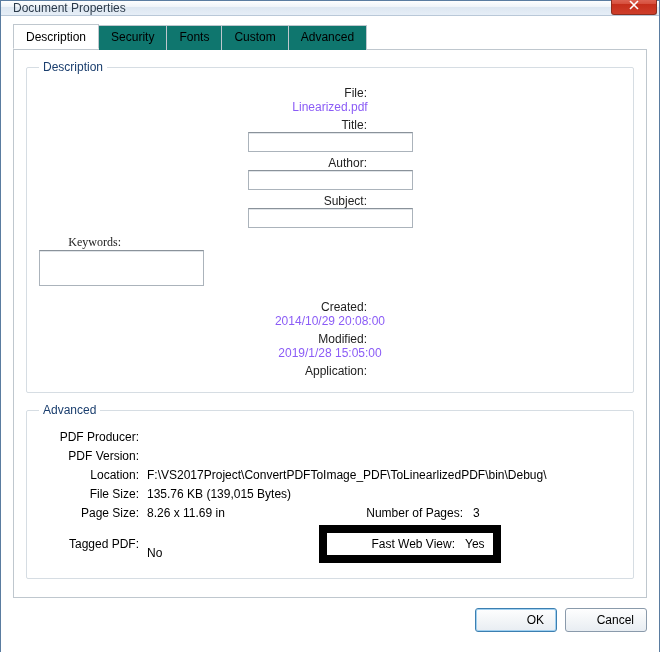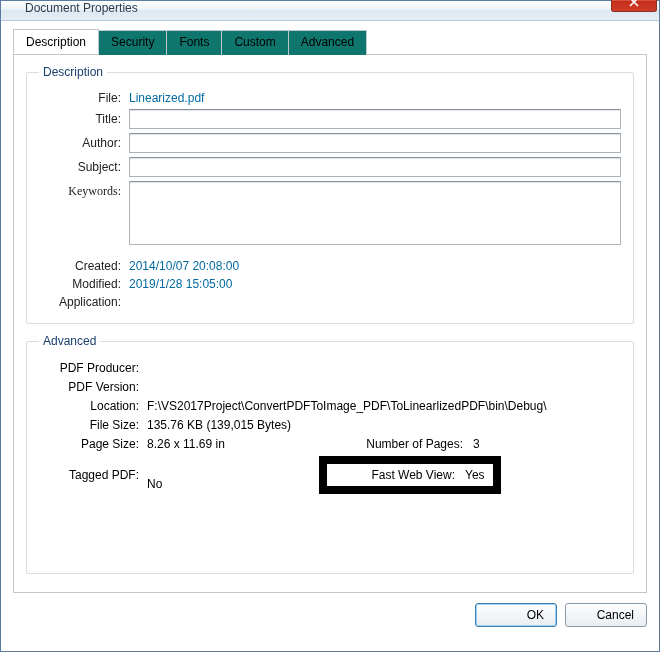--- a/index.html
+++ b/index.html
@@ -10,25 +10,25 @@
     background: #d8e4ee;
   }
   .window {
     width: 660px; height: 652px;
     background: #fff;
     border: 1px solid #5a7ca0;
     position: relative;
     display: flex; flex-direction: column;
   }
   .titlebar {
-    height: 20px;
+    height: 34px;
     background: linear-gradient(to bottom, #fdfefe 0%, #eef3f8 45%, #dde7f1 46%, #e6eef7 100%);
     border-bottom: 1px solid #b9c8d8;
-    display: flex; align-items: flex-start;
-    padding-left: 24px;
+    display: flex; align-items: flex-end;
+    padding-left: 12px;
   }
   .titlebar-title { color: #2b3a4a; font-size: 12px; }
   .titlebar-spacer { flex: 1; }
   .close-btn {
     width: 46px; height: 20px;
     margin-right: 2px; margin-top: -9px;
     background: linear-gradient(to bottom, #e67a6c 0%, #d6513f 45%, #c52d1a 46%, #ce3e2b 100%);
     border: 1px solid #8a2e1f;
     border-top: none;
     border-radius: 0 0 3px 3px;
@@ -80,28 +80,29 @@
   }
   fieldset.group > legend {
     padding: 0 4px;
     color: #1a3e6e;
     font-size: 12px;
   }
   .row {
     display: flex;
     align-items: center;
     margin: 4px 0;
+    flex-direction: column;
   }
   .row .lbl {
     width: 90px;
     text-align: right;
     padding-right: 8px;
     color: #222;
   }
-  .row .val { color: #0369a1; }
+  .row .val { color: #8b5cf6; }
   .row .field {
     flex: 1;
     height: 20px;
     background: #fff;
     border: 1px solid #abb3bb;
     border-top-color: #8a929a;
     box-shadow: inset 0 1px 0 #e0e4e8;
     padding: 2px 4px;
     font: inherit;
     color: #222;
@@ -199,21 +200,21 @@
         </div>
         <div class="row" style="align-items:flex-start;font-family:Liberation Serif, serif;">
           <span class="lbl" style="padding-top:3px;">Keywords:</span>
           <textarea class="field" style=""></textarea>
         </div>
 
         <div style="height:6px;"></div>
 
         <div class="row">
           <span class="lbl">Created:</span>
-          <span class="val">2014/10/07 20:08:00</span>
+          <span class="val">2014/10/29 20:08:00</span>
         </div>
         <div class="row">
           <span class="lbl">Modified:</span>
           <span class="val">2019/1/28 15:05:00</span>
         </div>
         <div class="row">
           <span class="lbl">Application:</span>
           <span class="val"></span>
         </div>
       </fieldset>

